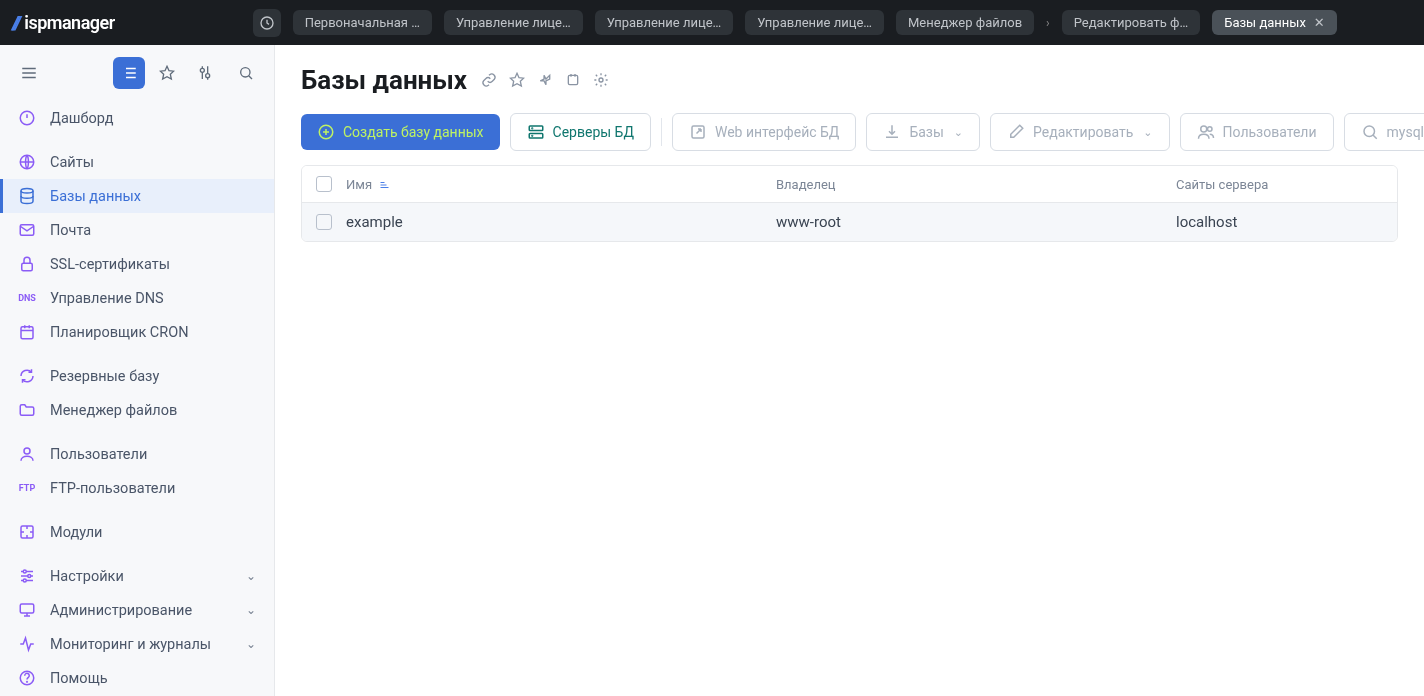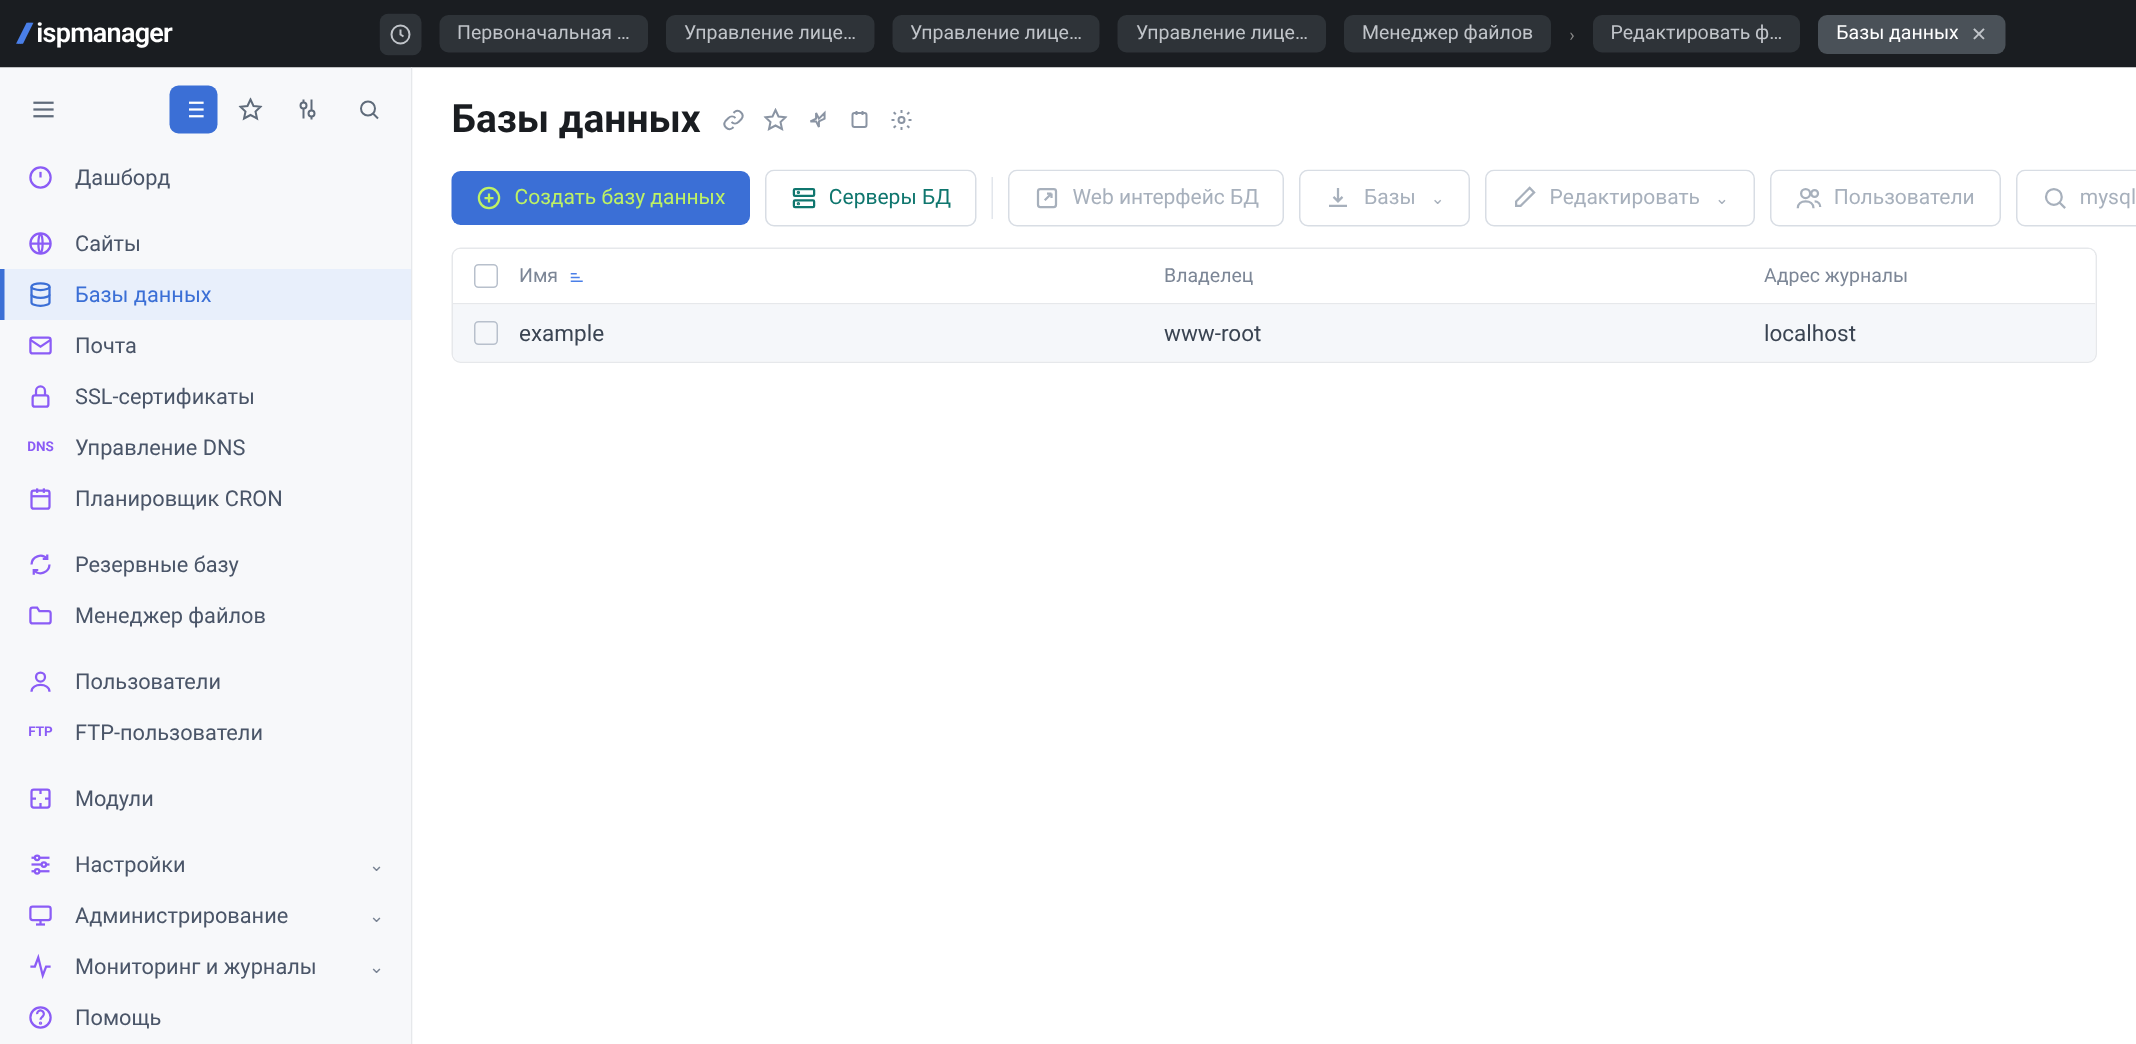--- a/index.html
+++ b/index.html
@@ -415,21 +415,21 @@
           <span>Имя</span>
           <span class="sort-icon">
               <svg width="12" height="12" viewBox="0 0 24 24" fill="none" stroke="#4a7fe8" stroke-width="2">
                 <line x1="5" y1="7" x2="13" y2="7"></line>
                 <line x1="5" y1="12" x2="17" y2="12"></line>
                 <line x1="5" y1="17" x2="21" y2="17"></line>
               </svg>
             </span>
         </div>
         <div class="th-owner"><span>Владелец</span></div>
-        <div class="th-server"><span>Адрес журналы</span></div>
+        <div class="th-server"><span>Сайты сервера</span></div>
       </div>
       <div class="trow">
         <div class="td-check">
             <div class="checkbox"></div>
           </div>
         <div class="td-name">example</div>
         <div class="td-owner">www-root</div>
         <div class="td-server">localhost</div>
       </div>
     </div>

